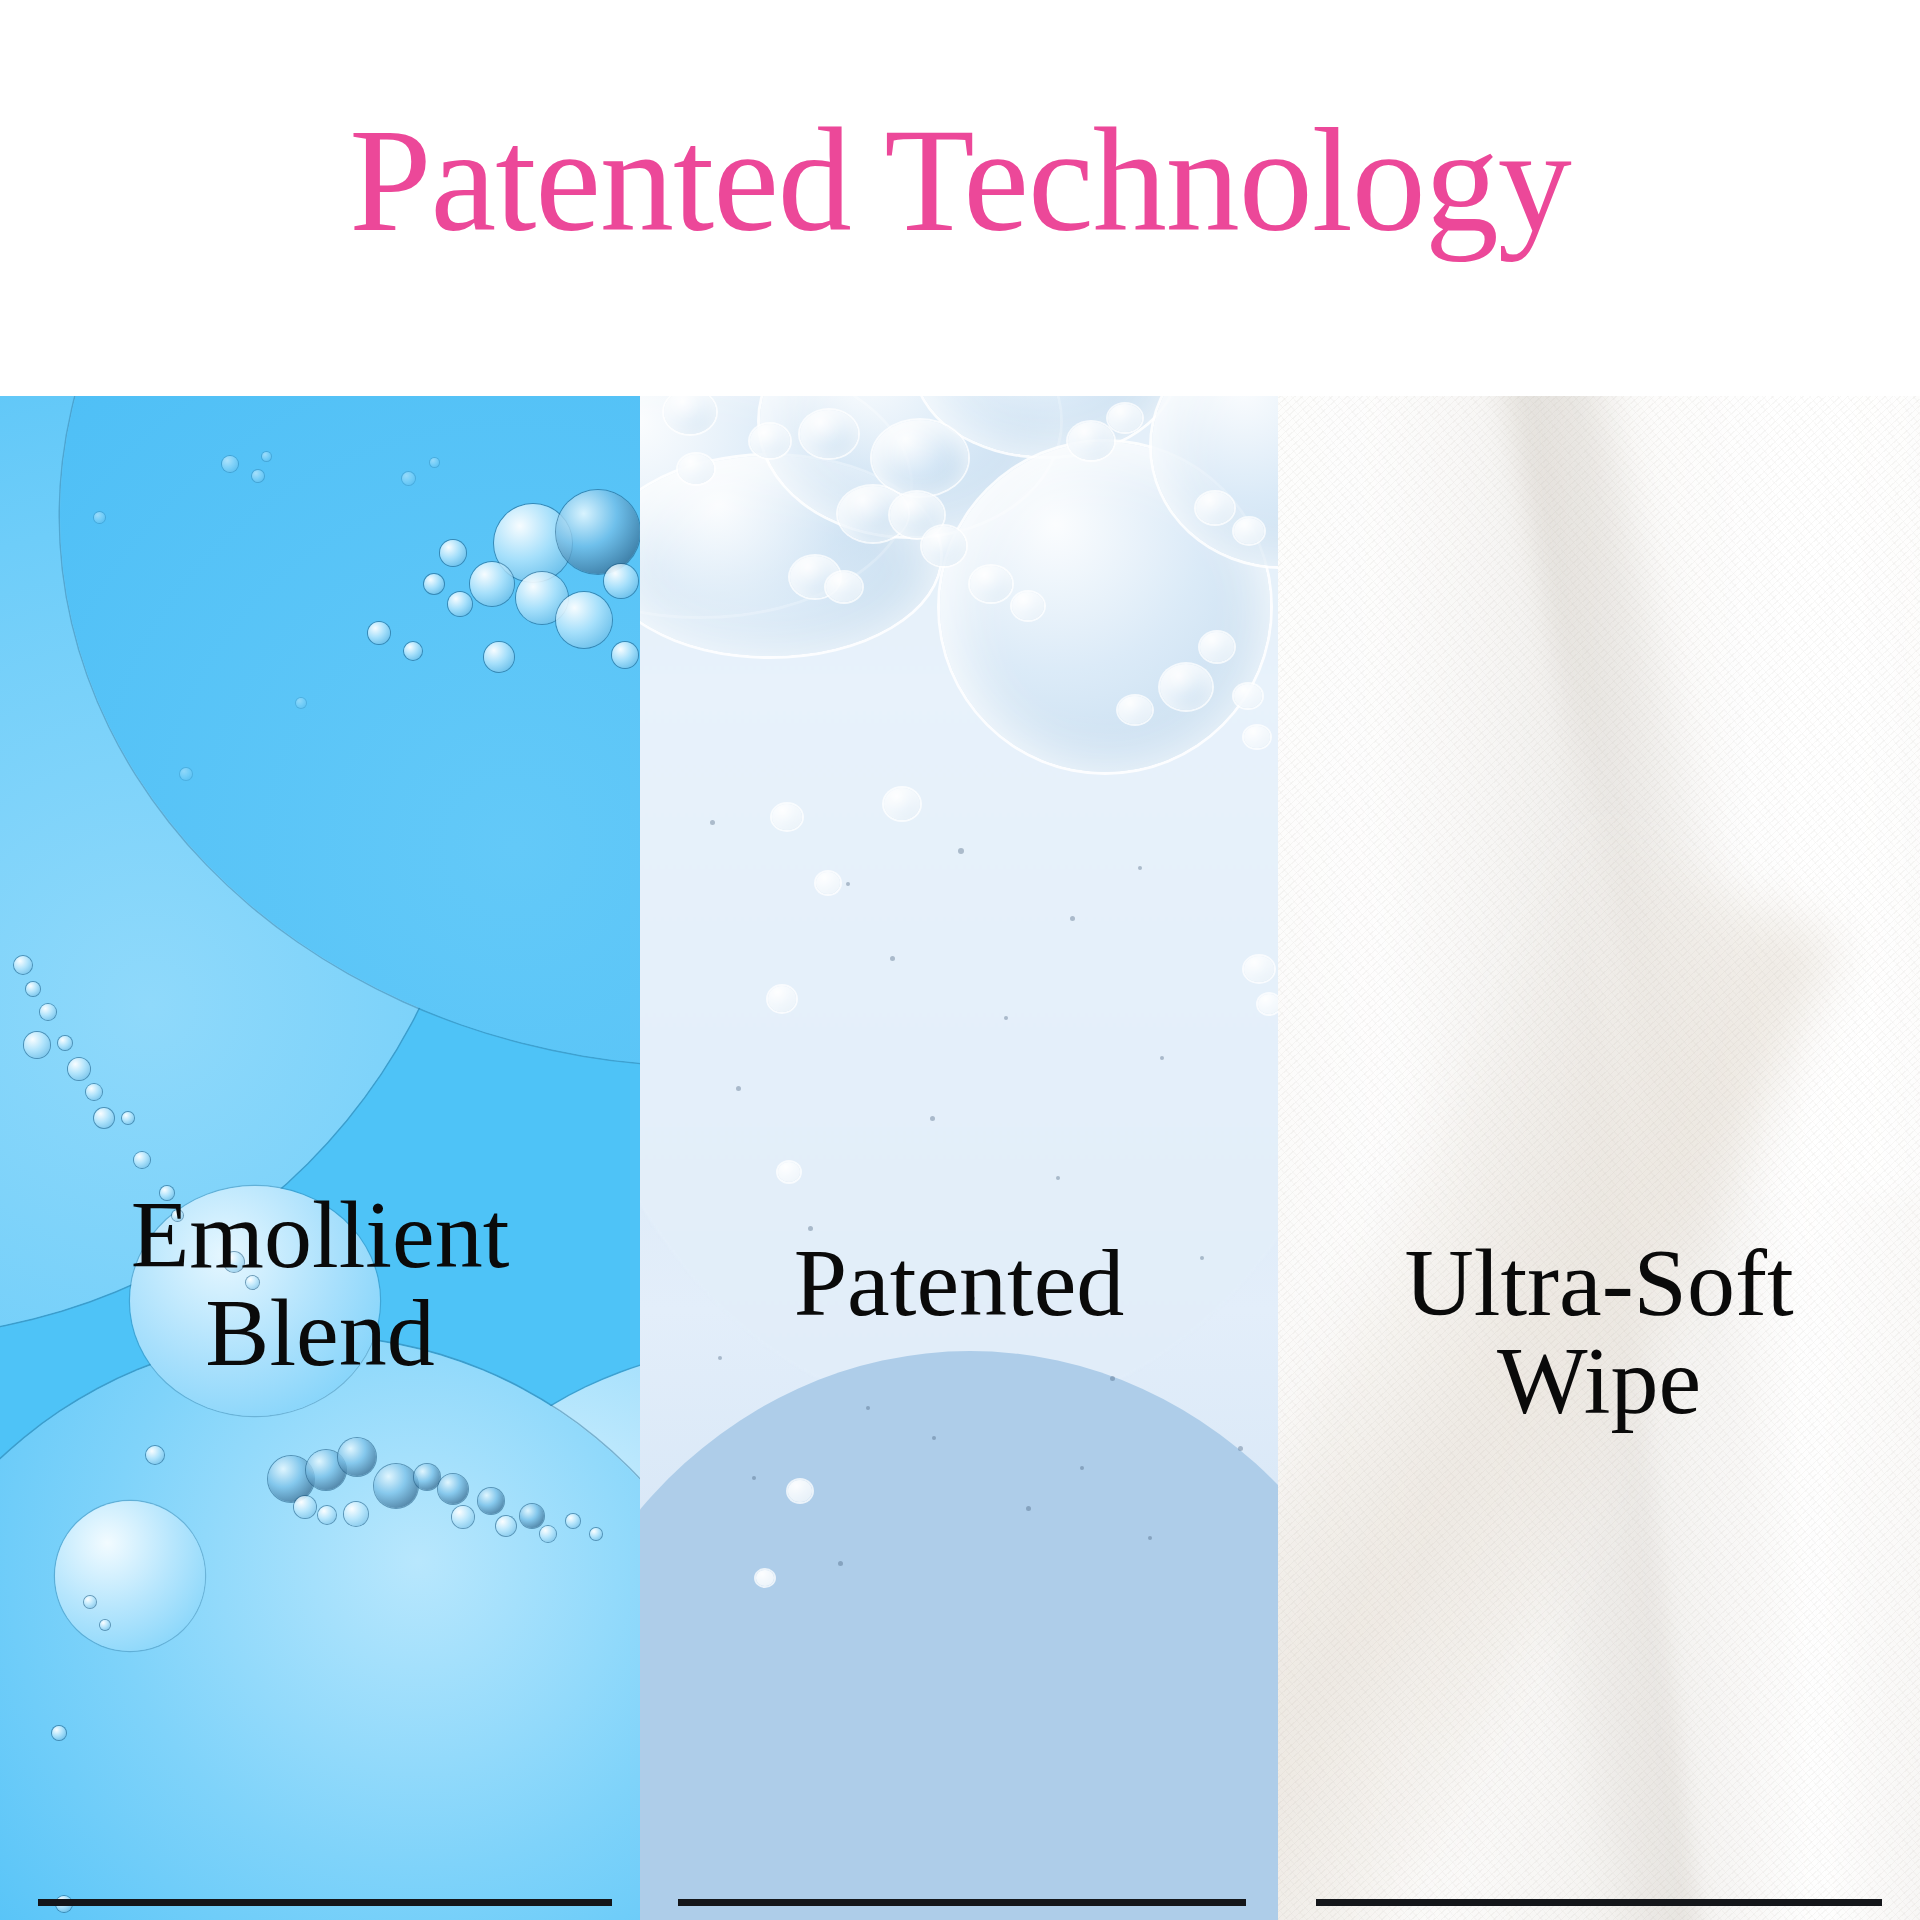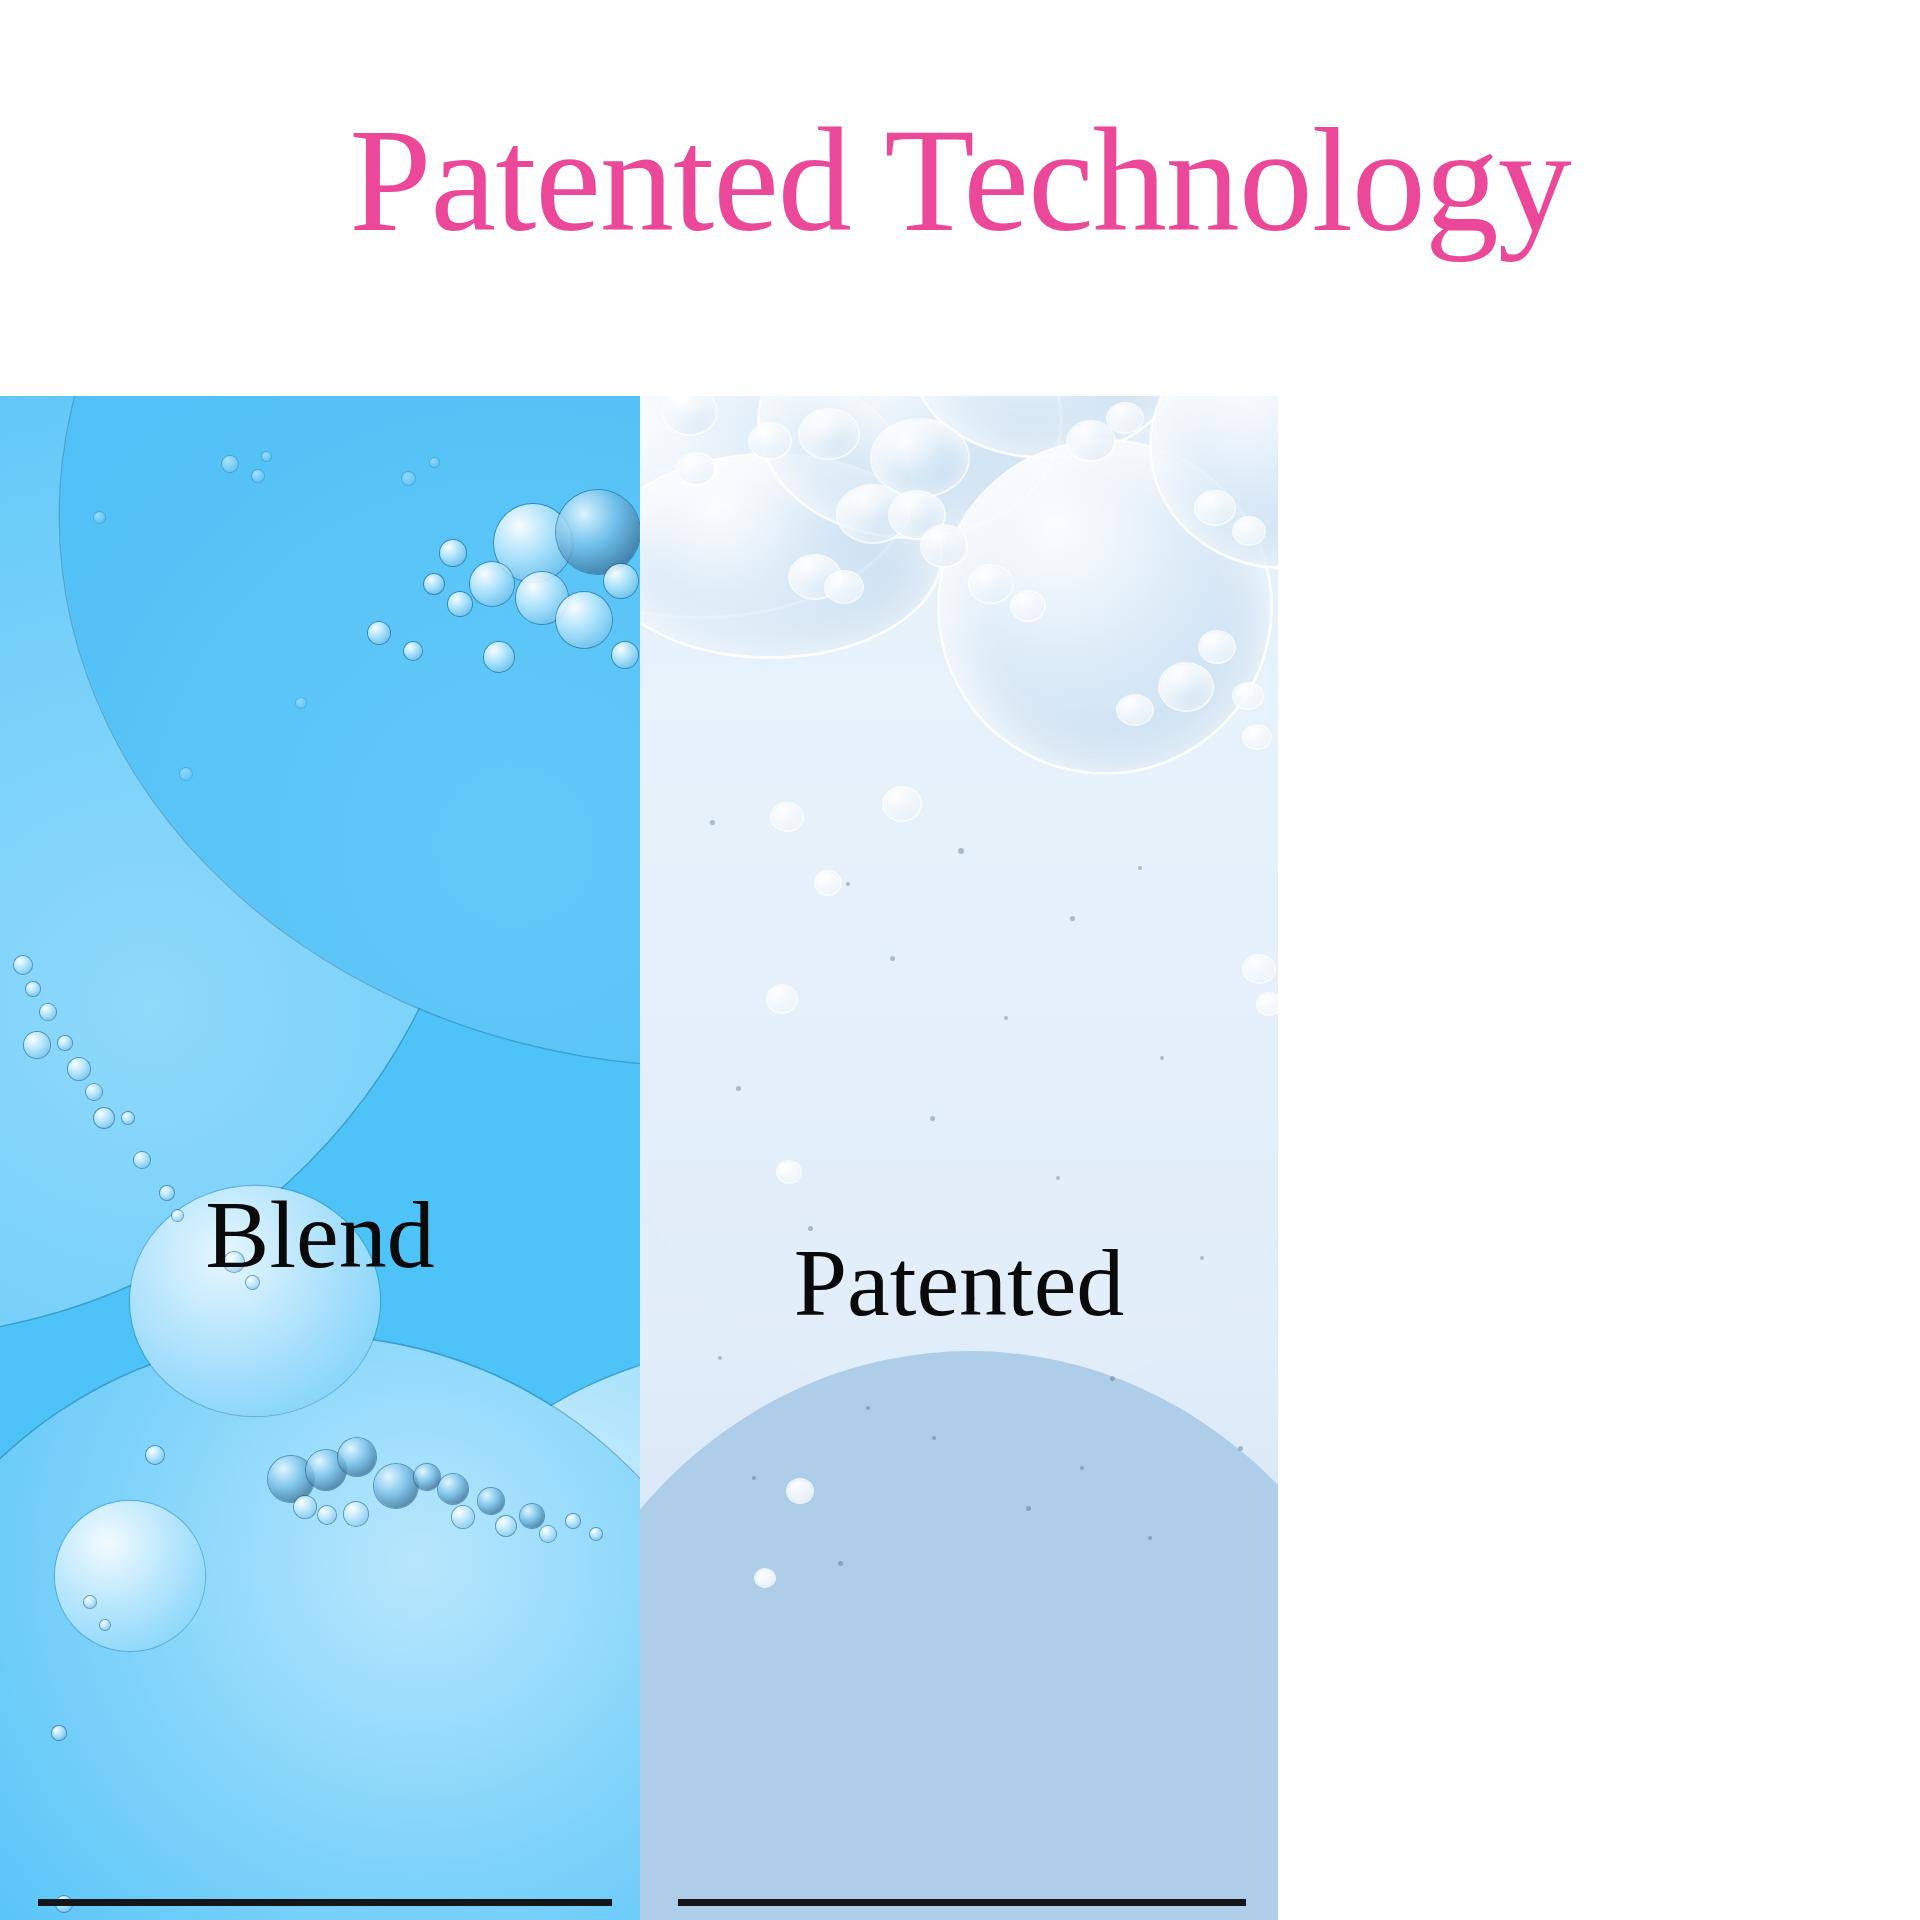--- a/index.html
+++ b/index.html
@@ -257,20 +257,21 @@
         <div class="bub" style="left:146px;top:1050px;width:18px;height:18px;"></div>
         <div class="bub" style="left:84px;top:1200px;width:12px;height:12px;"></div>
         <div class="bub" style="left:100px;top:1224px;width:10px;height:10px;"></div>
         <div class="bub" style="left:52px;top:1330px;width:14px;height:14px;"></div>
         <div class="bub" style="left:56px;top:1500px;width:16px;height:16px;"></div>
 
       </div>
 
       <div class="content">
         <div class="headline">
+          <div>Emollient</div>
           <div>Blend</div>
         </div>
         <div class="rule"></div>
 
       </div>
     </div>
 
     <div class="panel p2">
       <div class="bg">
         <div class="gel-dome"></div>
@@ -341,15 +342,35 @@
 
       <div class="content">
         <div class="headline">
           <div>Patented</div>
         </div>
         <div class="rule"></div>
 
       </div>
     </div>
 
+    <div class="panel p3">
+      <div class="bg">
+        <div class="cloth-base"></div>
+        <div class="fold-b"></div>
+        <div class="fold-a"></div>
+        <div class="fold-c"></div>
+        <div class="fold-e"></div>
+        <div class="fold-d"></div>
+        <div class="weave"></div>
+      </div>
+
+      <div class="content">
+        <div class="headline">
+          <div>Ultra-Soft</div>
+          <div>Wipe</div>
+        </div>
+        <div class="rule"></div>
+
+      </div>
+    </div>
 
   </div>
 </div>
 
 </body></html>

